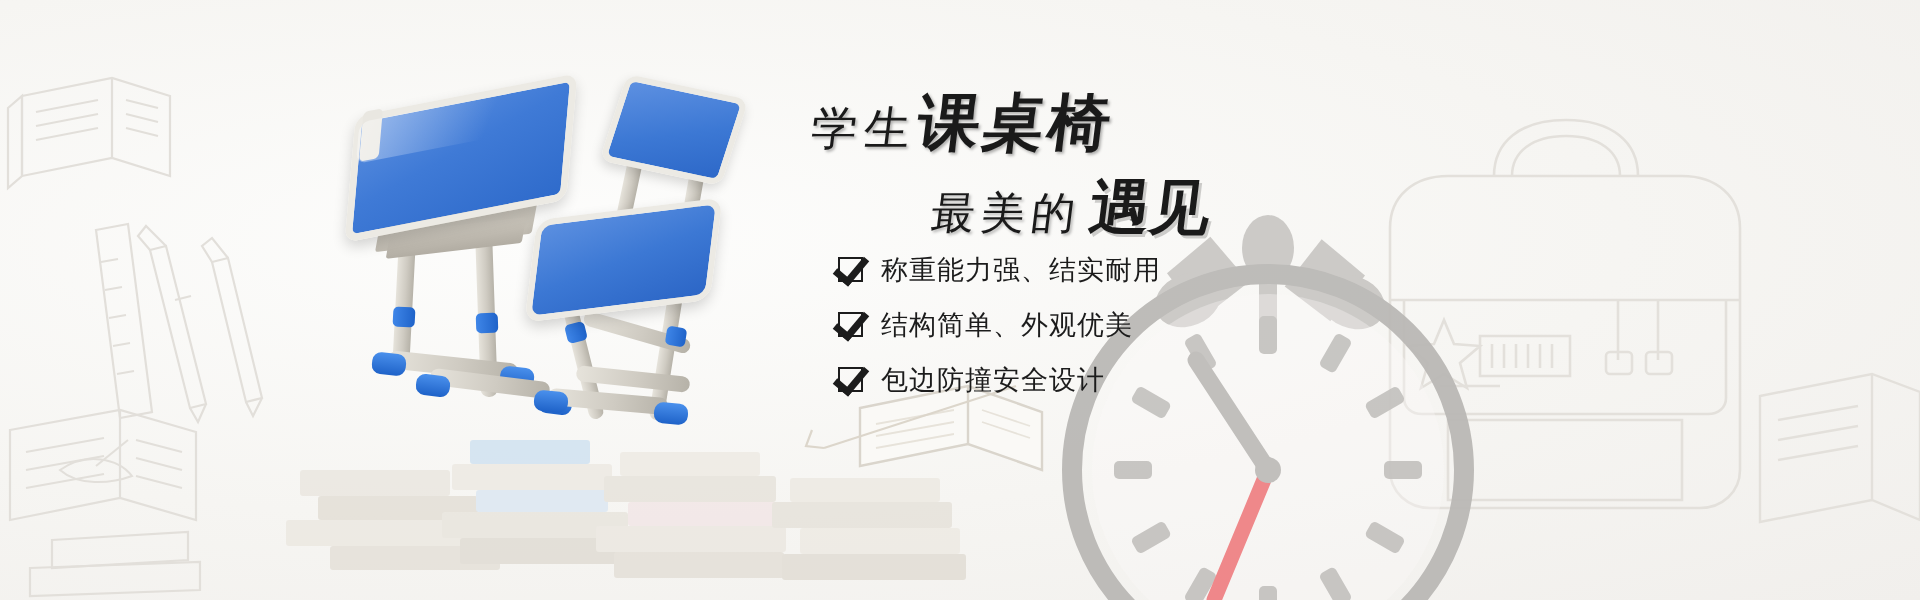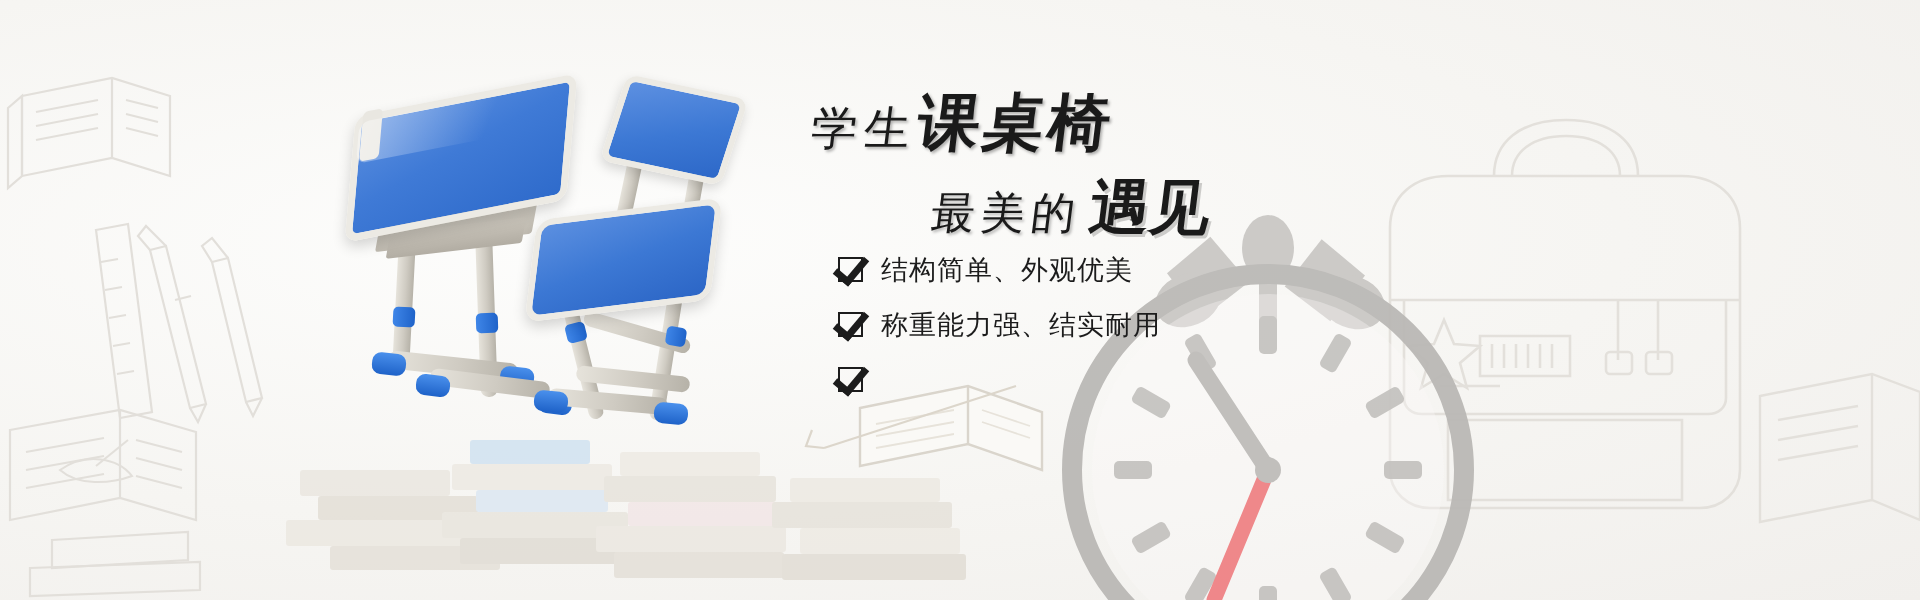--- a/index.html
+++ b/index.html
@@ -315,24 +315,25 @@
       <span class="hl-small">学生</span><span class="hl-big">课桌椅</span>
     </div>
     <div class="headline-2">
       <span class="hl-thin">最美的</span><span class="hl-bold">遇见</span>
     </div>
   </div>
 
   <div id="features">
     <div class="feat">
       <span class="chk"></span>
-      <span class="feat-text">结构简单、外观优美</span>
+      <span class="feat-text">称重能力强、结实耐用</span>
     </div>
     <div class="feat">
       <span class="chk"></span>
-      <span class="feat-text">称重能力强、结实耐用</span>
+      <span class="feat-text">结构简单、外观优美</span>
     </div>
     <div class="feat">
       <span class="chk"></span>
+      <span class="feat-text">包边防撞安全设计</span>
     </div>
   </div>
 
 </div>
 
 </body></html>

